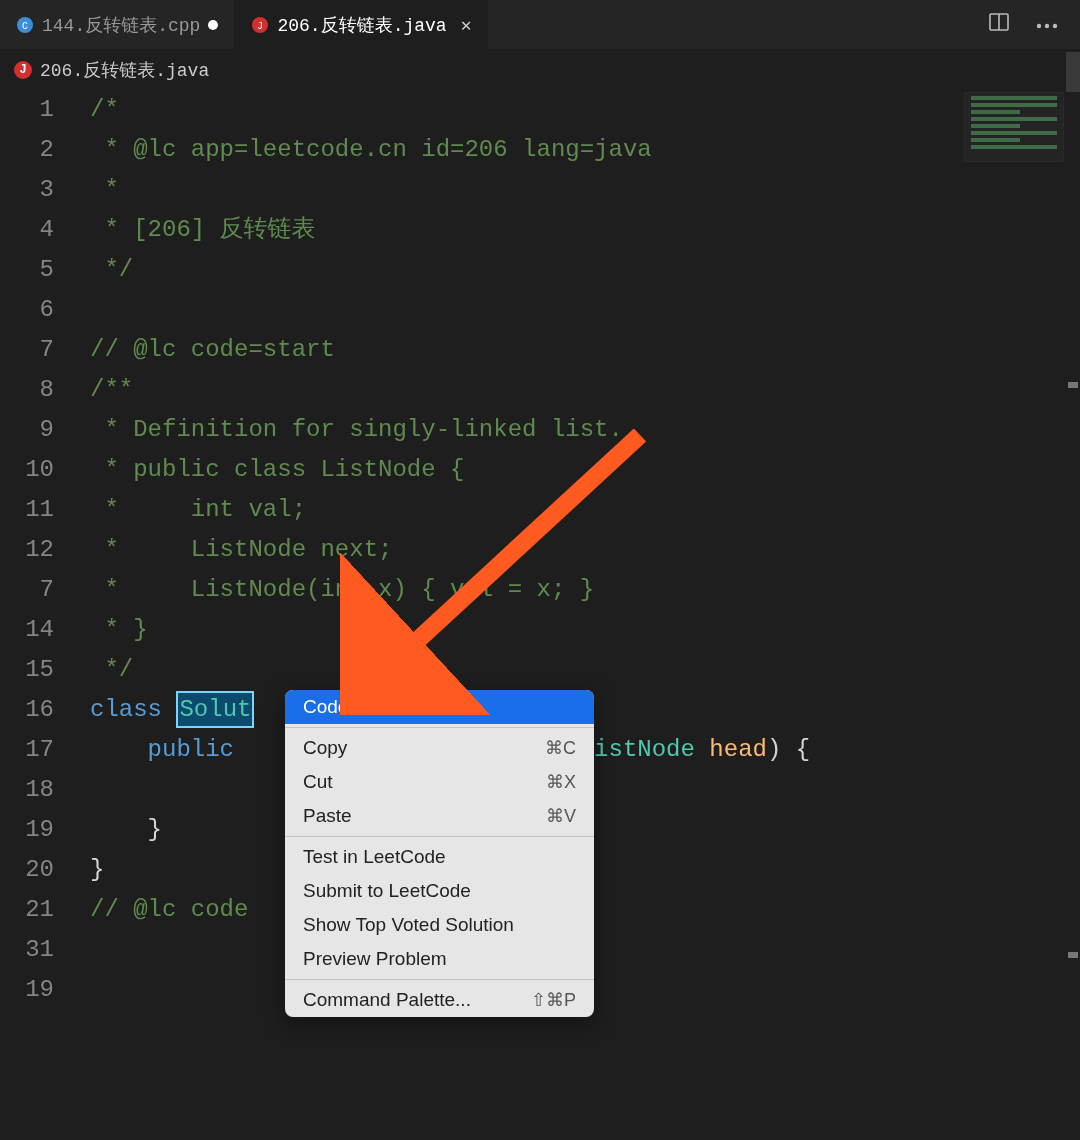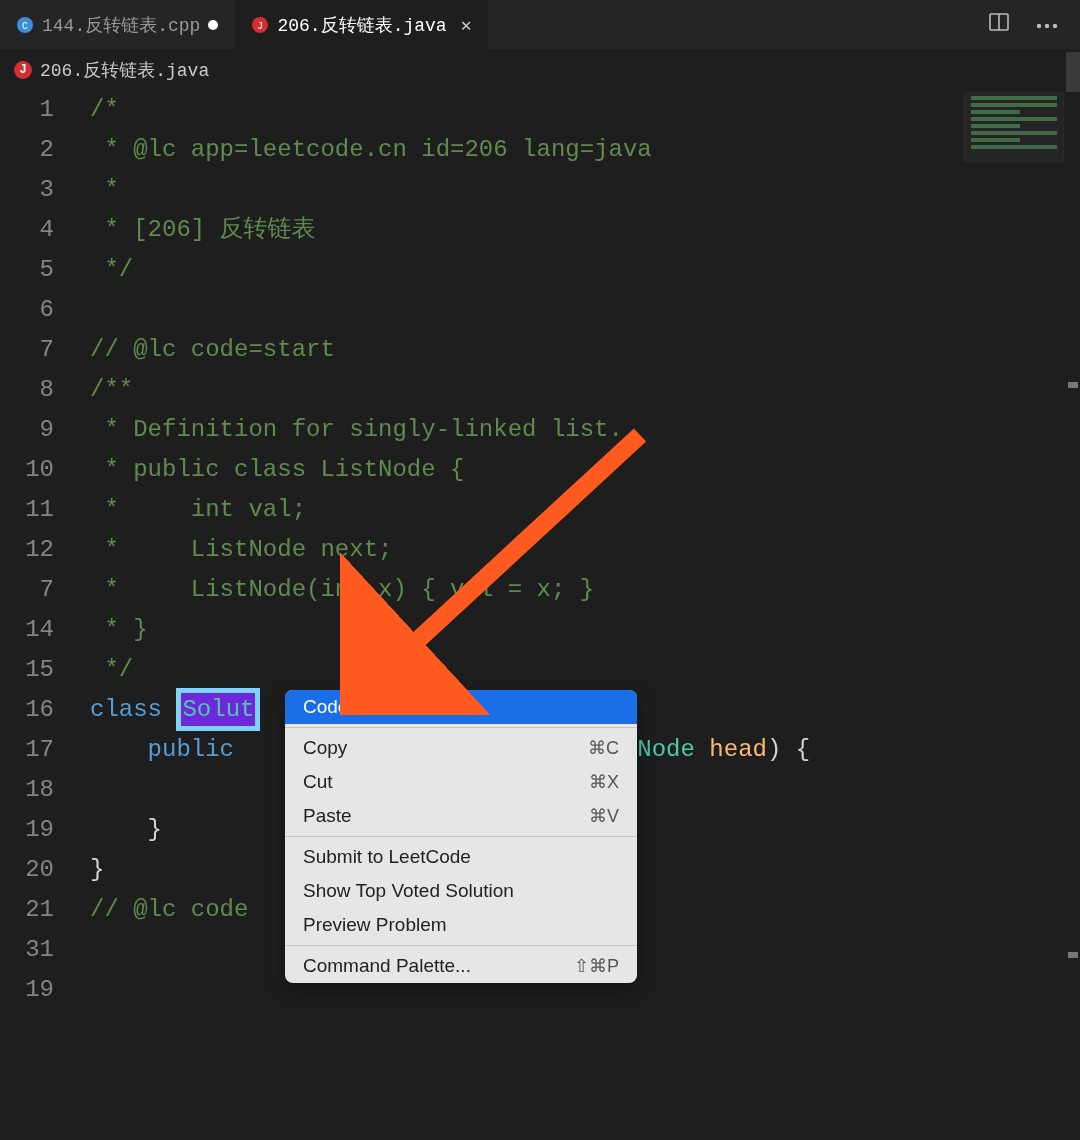--- a/index.html
+++ b/index.html
@@ -80,30 +80,30 @@
   }
   .gutter div { height: 40px; }
   .code { flex:1; white-space: pre; }
   .code-line { height: 40px; }
   .tok-comment { color: #608b4e; }
   .tok-keyword { color: #569cd6; }
   .tok-type    { color: #4ec9b0; }
   .tok-var     { color: #fdba74; }
   .tok-punc    { color: #d4d4d4; }
   .selected {
-    background: #6d28d9;
-    border: 5px solid #7dd3fc;
+    background: #0c4a6e;
+    border: 2px solid #7dd3fc;
     padding: 3px 1px;
   }
   
   .ctxmenu {
     position: absolute;
     left: 285px;
     top: 690px;
-    width: 352px;
+    width: 309px;
     background: #e6e6e6;
     border-radius: 8px;
     box-shadow: 0 6px 20px rgba(0,0,0,0.4);
     font-family: -apple-system, "Helvetica Neue", Arial, sans-serif;
     font-size: 19px;
     color: #222;
     overflow: hidden;
   }
   .ctx-item {
     display: flex;
@@ -256,20 +256,23 @@
     <div class="ctx-item">
       <span>Cut</span>
       <span class="ctx-sc">⌘X</span>
     </div>
     <div class="ctx-item">
       <span>Paste</span>
       <span class="ctx-sc">⌘V</span>
     </div>
     <div class="ctx-sep"></div>
     <div class="ctx-item">
+      <span>Test in LeetCode</span>
+    </div>
+    <div class="ctx-item">
       <span>Submit to LeetCode</span>
     </div>
     <div class="ctx-item">
       <span>Show Top Voted Solution</span>
     </div>
     <div class="ctx-item">
       <span>Preview Problem</span>
     </div>
     <div class="ctx-sep"></div>
     <div class="ctx-item">

